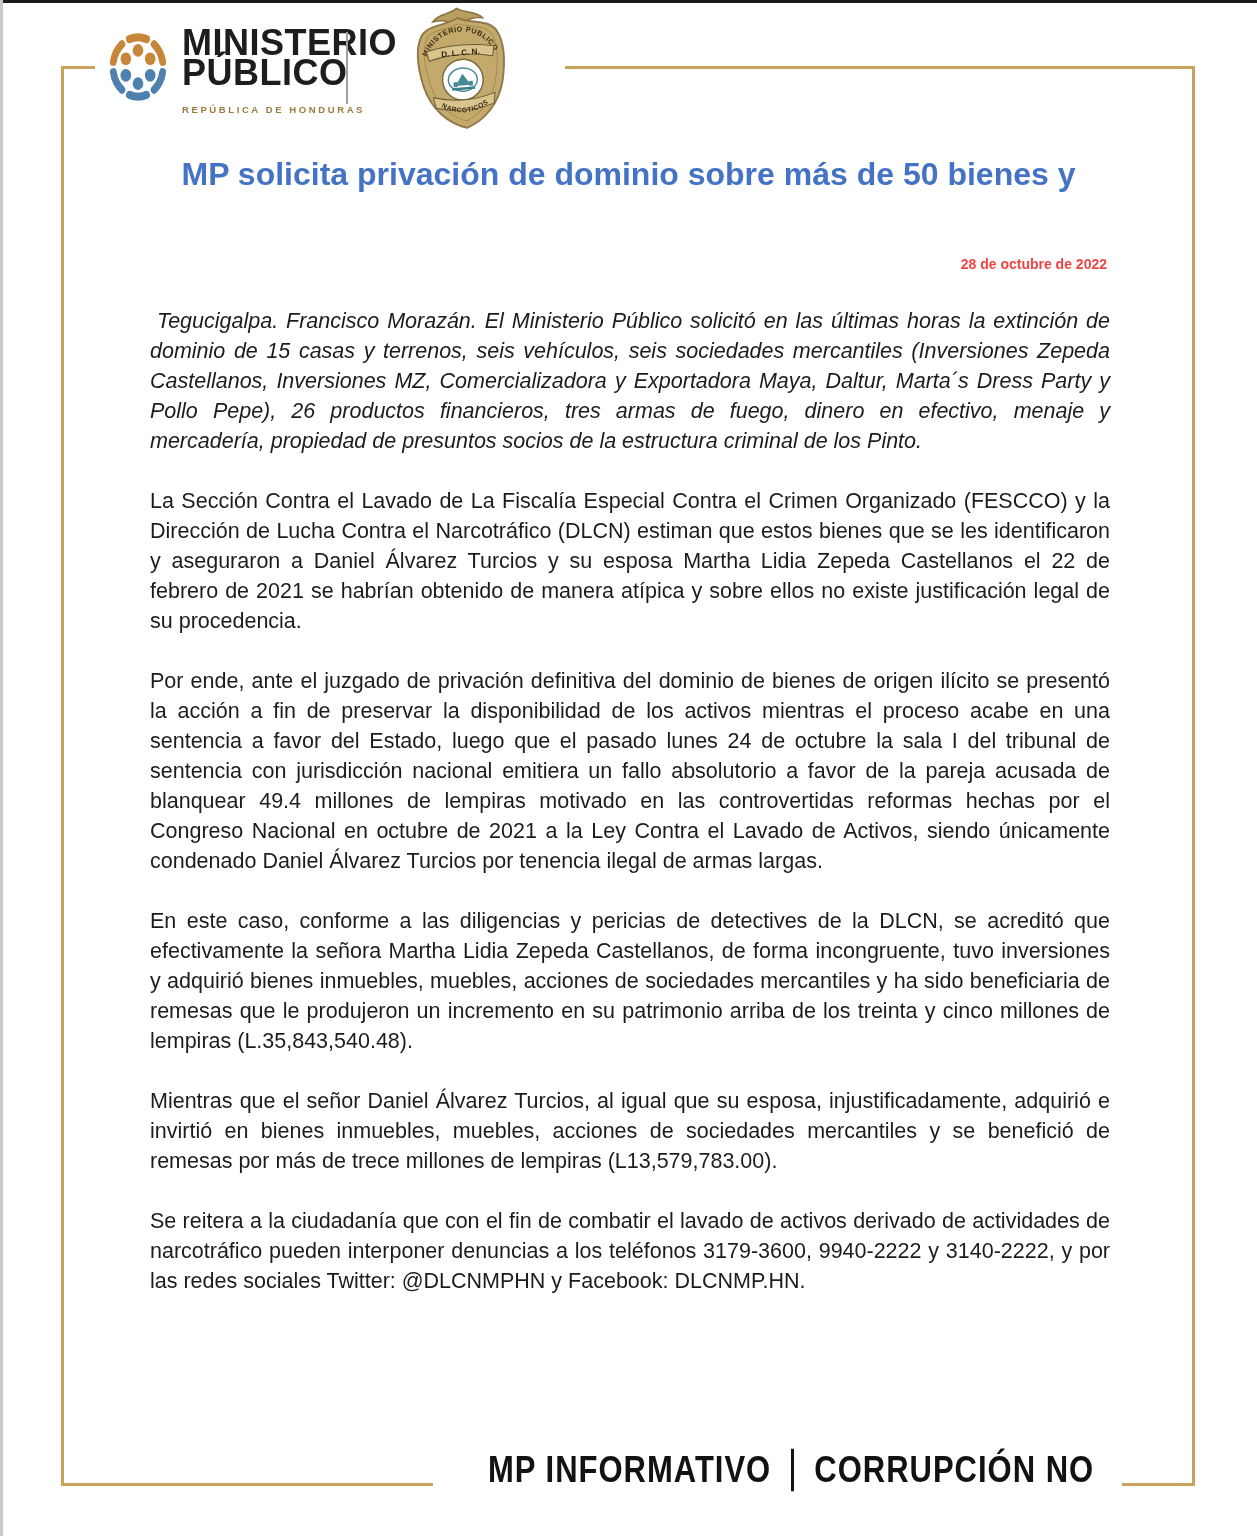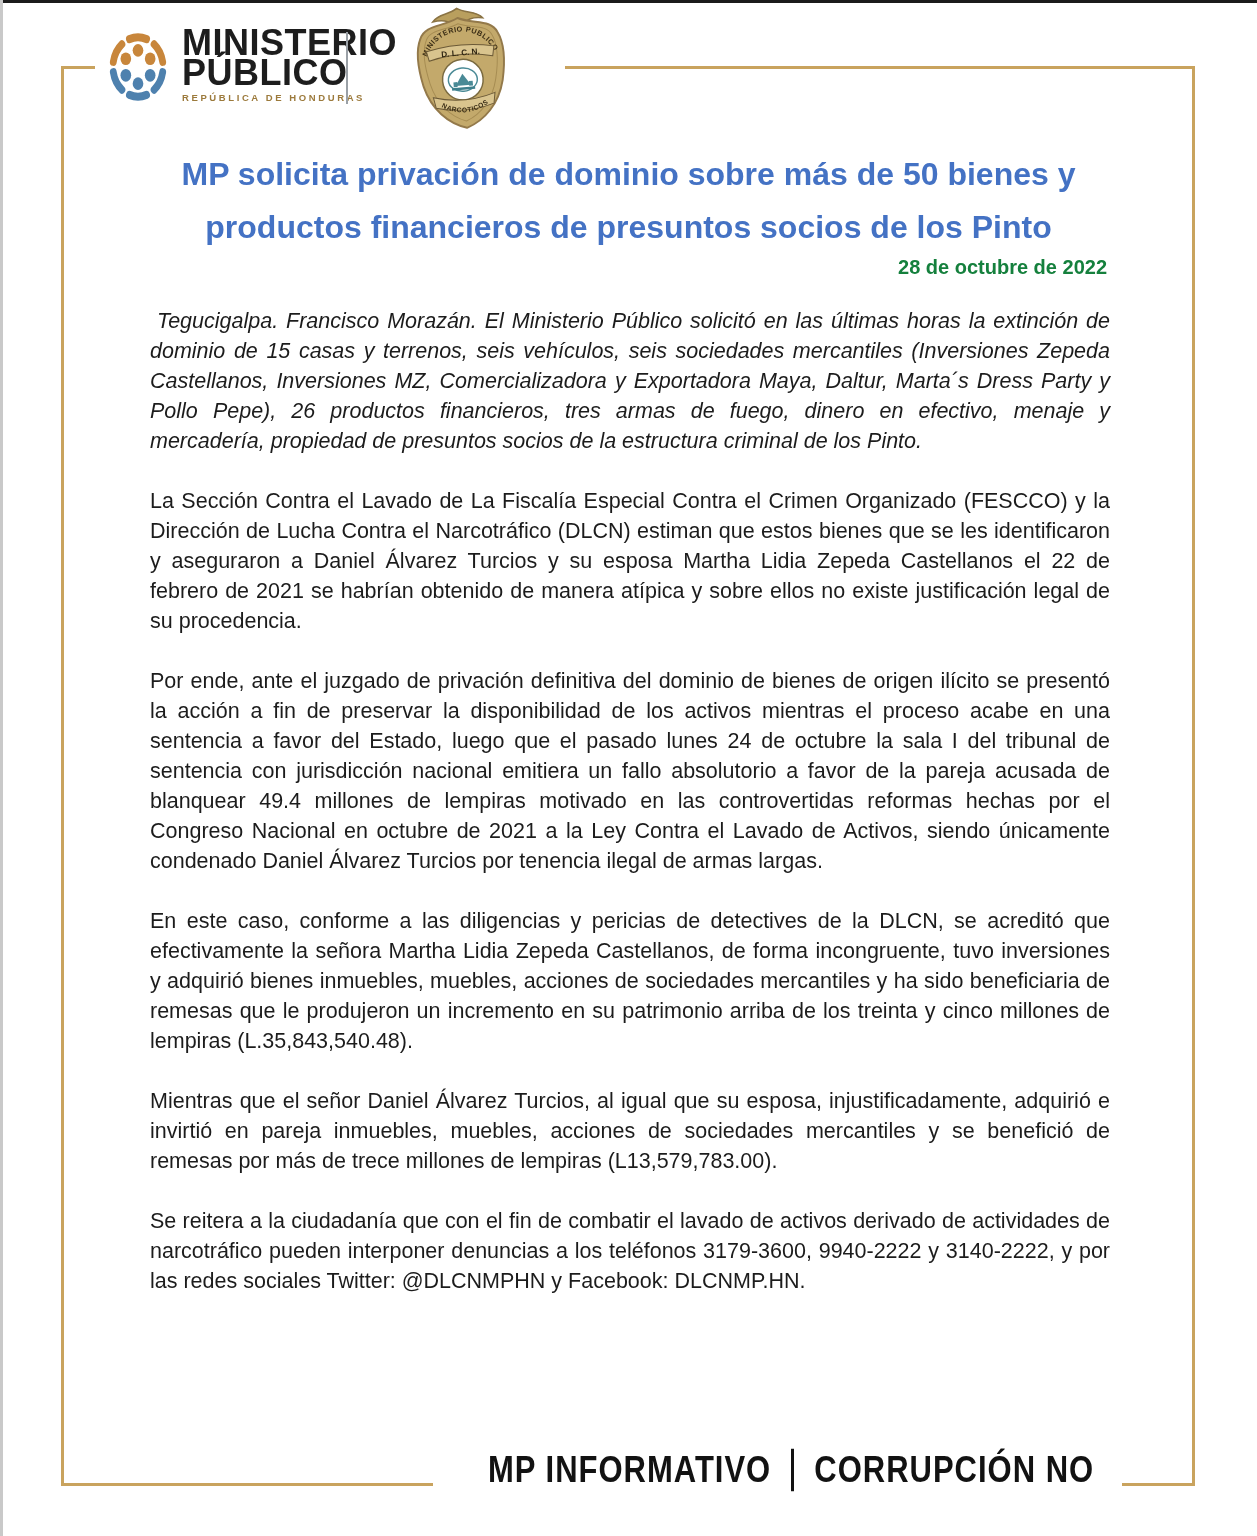--- a/index.html
+++ b/index.html
@@ -17,28 +17,28 @@
   .fr-tl-stub{left:61px;top:66px;width:34px;height:3px;}
   .fr-bl-line{left:61px;top:1483px;width:372px;height:3px;}
   .fr-tr-line{left:565px;top:66px;width:630px;height:3px;}
   .fr-right-vert{left:1192px;top:66px;width:3px;height:1420px;}
   .fr-br-stub{left:1122px;top:1483px;width:73px;height:3px;}
 
   
   .mp-logo{position:absolute;left:100px;top:22px;}
   .mp-wordmark{position:absolute;left:182px;top:28px;color:#1d1d1d;}
   .mp-wordmark .big{font-size:36px;font-weight:700;line-height:30px;letter-spacing:0.5px;}
-  .mp-sub{margin-top:4px;font-size:9.5px;font-weight:700;letter-spacing:2.6px;color:#9c7a3c;white-space:nowrap;}
+  .mp-sub{margin-top:16px;font-size:9.5px;font-weight:700;letter-spacing:2.6px;color:#9c7a3c;white-space:nowrap;}
   .hdr-divider{position:absolute;left:346px;top:32px;width:2px;height:72px;background:#9aa0a6;}
   .badge{position:absolute;left:404px;top:6px;}
 
   
   .doc-title{position:absolute;left:0;top:148px;width:1257px;text-align:center;
     color:#4472c4;font-size:32px;font-weight:700;line-height:53px;}
-  .doc-date{position:absolute;right:150px;top:256px;font-size:20px;font-weight:700;color:#15803d;}
+  .doc-date{position:absolute;right:150px;top:256px;font-size:14px;font-weight:700;color:#ef4444;}
 
   
   .body-text{position:absolute;left:150px;top:306px;width:960px;color:#1c1c1c;}
   .body-text p{margin:0 0 30px 0;font-size:21.5px;line-height:30px;text-align:justify;}
   .body-text p.indent-first{text-indent:7px;font-style:italic;}
 
   
   .footer{position:absolute;left:488px;top:1452px;display:flex;align-items:center;gap:20px;
     font-size:31px;font-weight:700;letter-spacing:1px;color:#121212;white-space:nowrap;
     transform:scale(1,1.18);transform-origin:left center;}
@@ -112,31 +112,30 @@
 
     <path d="M 28 92 Q 60 102 92 92 L 90 103 Q 60 112 30 103 Z" fill="#d9c48e" stroke="#6b5936" stroke-width="1"></path>
     <text font-size="7" font-weight="700" fill="#3a2d15" letter-spacing="0.5" text-anchor="middle">
       <textPath href="#arcBottom" startOffset="50%">NARCOTICOS</textPath>
     </text>
   </g>
 </svg>
 
 <div class="doc-title">
   <div>MP solicita privación de dominio sobre más de 50 bienes y</div>
-  <div>productos financieros de presuntos socios de los Pinto</div>
 </div>
 
 <div class="doc-date">28 de octubre de 2022</div>
 
 <div class="body-text">
   <p class="indent-first">Tegucigalpa. Francisco Morazán. El Ministerio Público solicitó en las últimas horas la extinción de dominio de 15 casas y terrenos, seis vehículos, seis sociedades mercantiles (Inversiones Zepeda Castellanos, Inversiones MZ, Comercializadora y Exportadora Maya, Daltur, Marta´s Dress Party y Pollo Pepe), 26 productos financieros, tres armas de fuego, dinero en efectivo, menaje y mercadería, propiedad de presuntos socios de la estructura criminal de los Pinto.</p>
   <p>La Sección Contra el Lavado de La Fiscalía Especial Contra el Crimen Organizado (FESCCO) y la Dirección de Lucha Contra el Narcotráfico (DLCN) estiman que estos bienes que se les identificaron y aseguraron a Daniel Álvarez Turcios y su esposa Martha Lidia Zepeda Castellanos el 22 de febrero de 2021 se habrían obtenido de manera atípica y sobre ellos no existe justificación legal de su procedencia.</p>
   <p>Por ende, ante el juzgado de privación definitiva del dominio de bienes de origen ilícito se presentó la acción a fin de preservar la disponibilidad de los activos mientras el proceso acabe en una sentencia a favor del Estado, luego que el pasado lunes 24 de octubre la sala I del tribunal de sentencia con jurisdicción nacional emitiera un fallo absolutorio a favor de la pareja acusada de blanquear 49.4 millones de lempiras motivado en las controvertidas reformas hechas por el Congreso Nacional en octubre de 2021 a la Ley Contra el Lavado de Activos, siendo únicamente condenado Daniel Álvarez Turcios por tenencia ilegal de armas largas.</p>
   <p>En este caso, conforme a las diligencias y pericias de detectives de la DLCN, se acreditó que efectivamente la señora Martha Lidia Zepeda Castellanos, de forma incongruente, tuvo inversiones y adquirió bienes inmuebles, muebles, acciones de sociedades mercantiles y ha sido beneficiaria de remesas que le produjeron un incremento en su patrimonio arriba de los treinta y cinco millones de lempiras (L.35,843,540.48).</p>
-  <p>Mientras que el señor Daniel Álvarez Turcios, al igual que su esposa, injustificadamente, adquirió e invirtió en pareja inmuebles, muebles, acciones de sociedades mercantiles y se benefició de remesas por más de trece millones de lempiras (L13,579,783.00).</p>
+  <p>Mientras que el señor Daniel Álvarez Turcios, al igual que su esposa, injustificadamente, adquirió e invirtió en bienes inmuebles, muebles, acciones de sociedades mercantiles y se benefició de remesas por más de trece millones de lempiras (L13,579,783.00).</p>
   <p>Se reitera a la ciudadanía que con el fin de combatir el lavado de activos derivado de actividades de narcotráfico pueden interponer denuncias a los teléfonos 3179-3600, 9940-2222 y 3140-2222, y por las redes sociales Twitter: @DLCNMPHN y Facebook: DLCNMP.HN.</p>
 </div>
 
 <div class="footer">
   <span>MP INFORMATIVO</span>
   <div class="vbar"></div>
   <span>CORRUPCIÓN NO</span>
 </div>
 
 </body></html>

